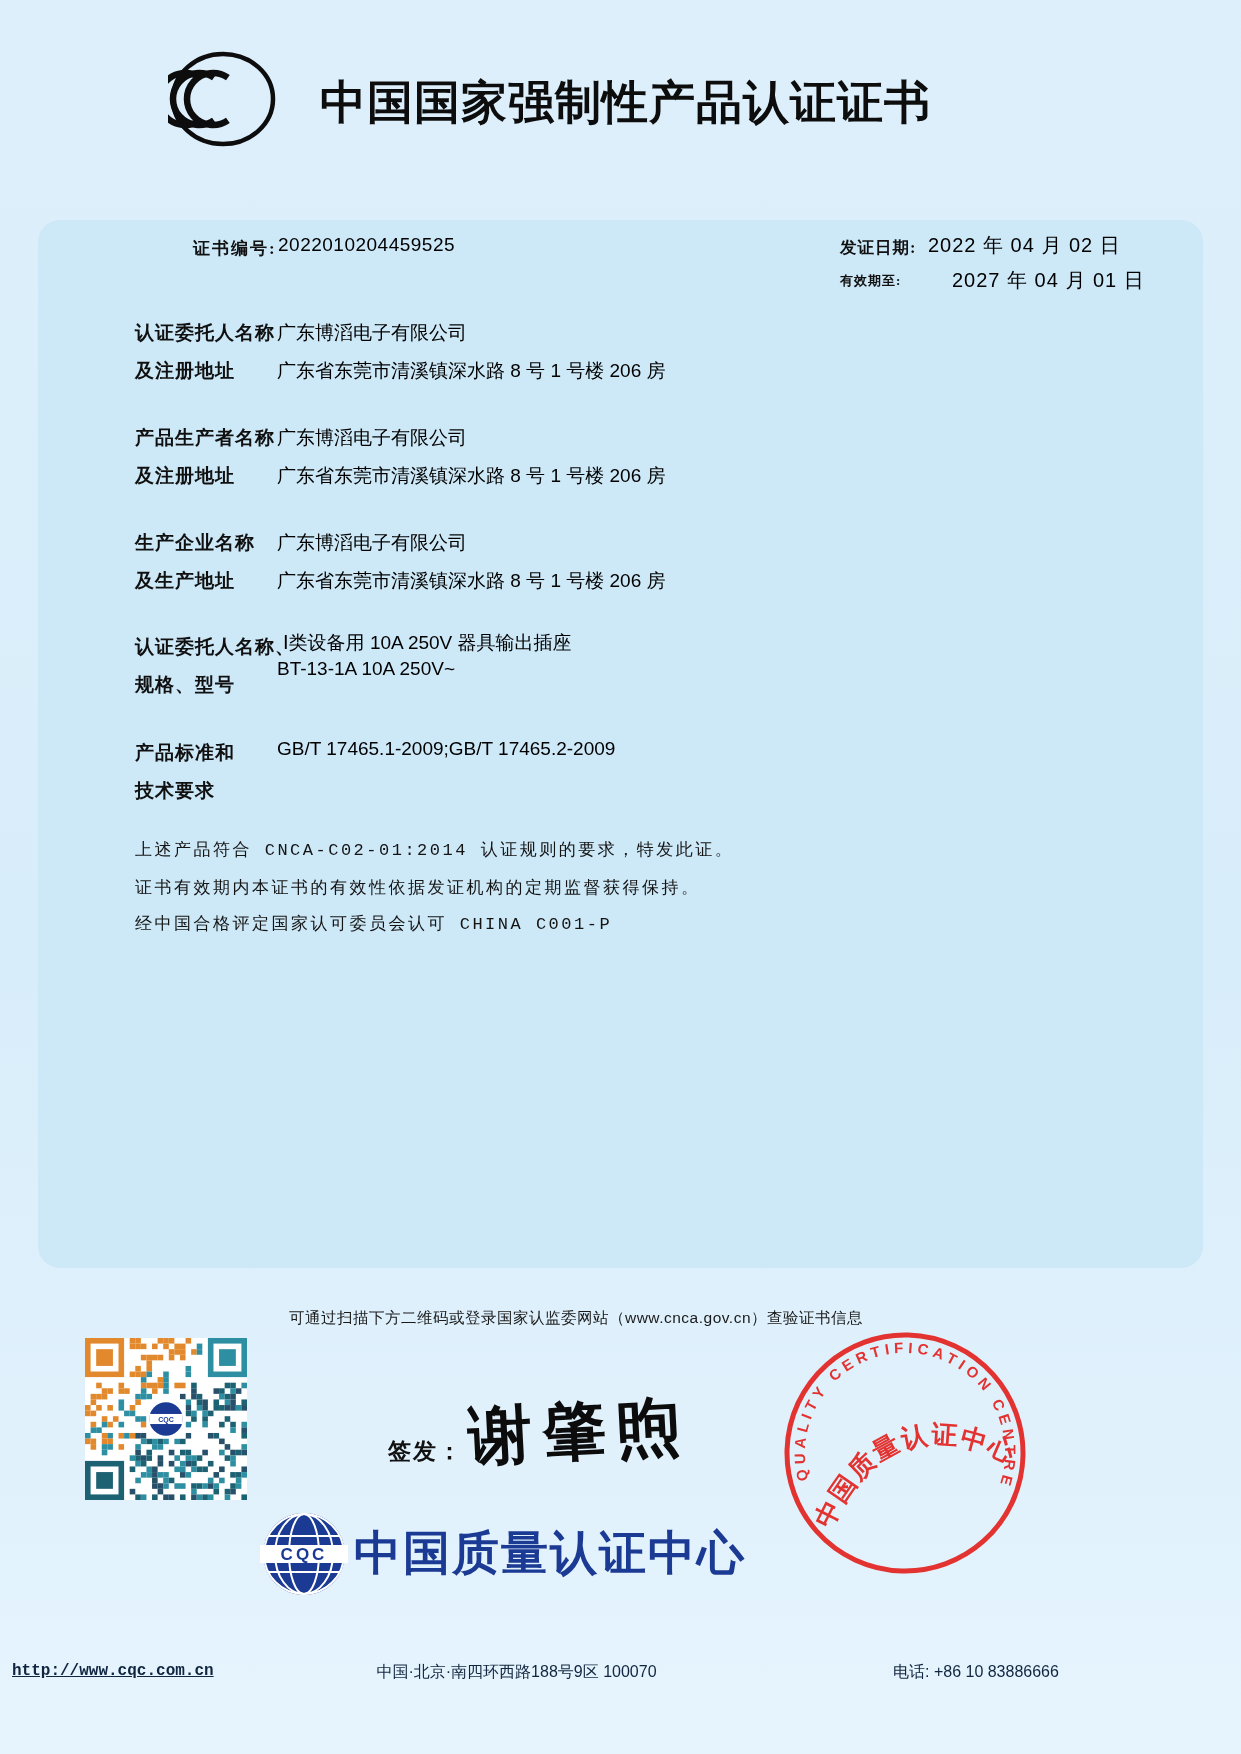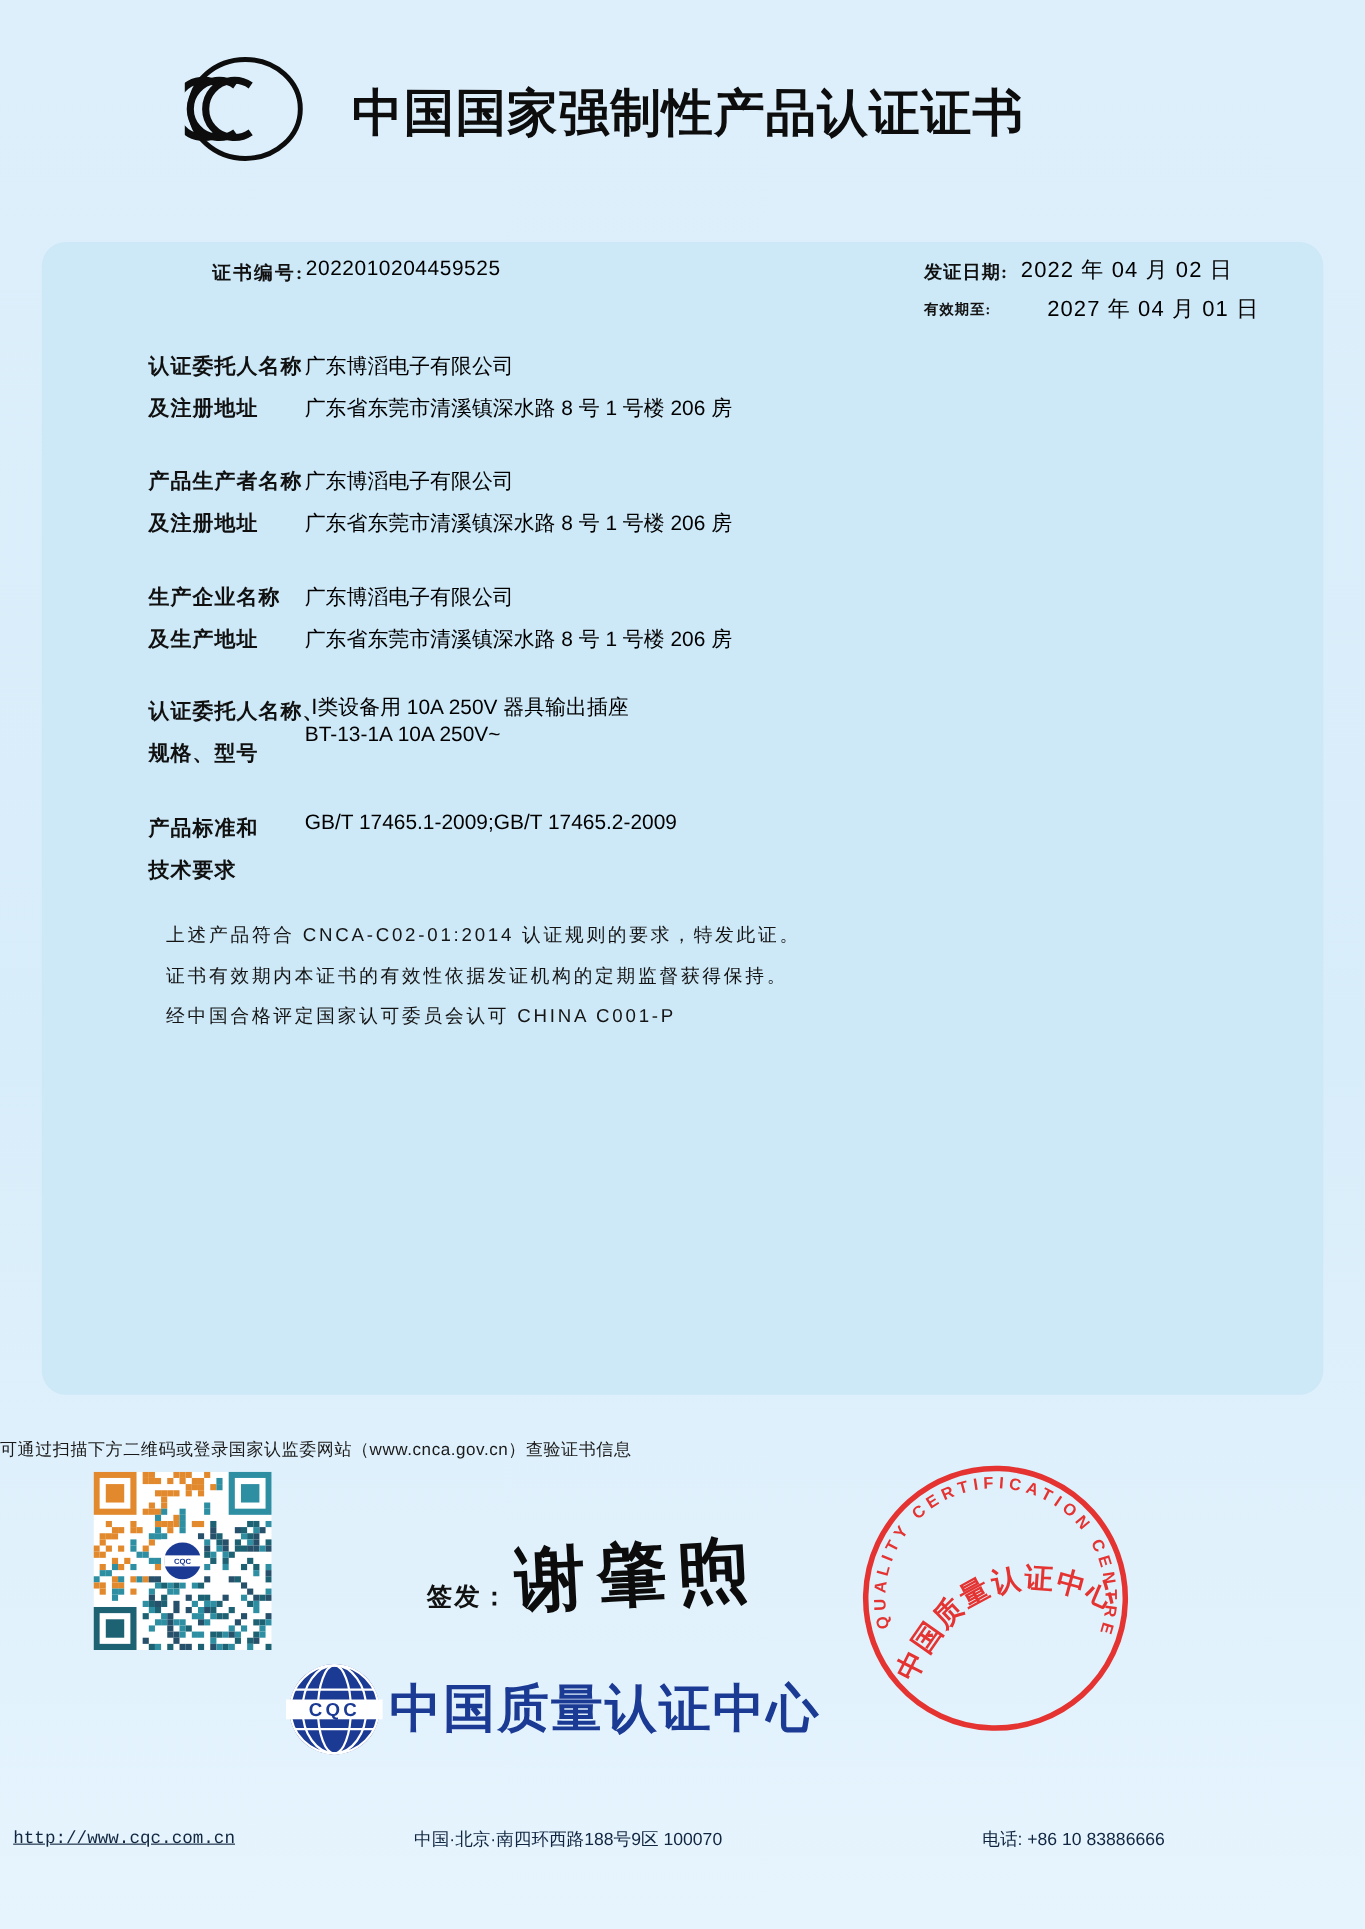--- a/index.html
+++ b/index.html
@@ -9,31 +9,31 @@
     font-family:"Liberation Sans","DejaVu Sans",sans-serif;color:#111;
   }
   .abs{position:absolute;}
   .panel{
     left:38px;top:220px;width:1165px;height:1048px;
     background:#cde8f7;border-radius:22px;
   }
   .kai{font-family:"Liberation Serif","DejaVu Serif",serif;font-weight:bold;}
   .lbl{font-weight:bold;font-size:19px;letter-spacing:1px;color:#101010;}
   .val{font-size:19px;color:#000000;}
-  .stmt{font-family:Liberation Sans, sans-serif;font-size:17px;letter-spacing:2.5px;color:#141414;margin-left:16px;}
+  .stmt{font-family:Liberation Mono, monospace;font-size:17px;letter-spacing:2.5px;color:#141414;}
   .title{font-size:46px;font-weight:bold;color:#0d0d0d;letter-spacing:1px;}
   .caption{font-size:15.5px;color:#1a1a1a;letter-spacing:0.5px;}
   .footer-text{font-size:16px;color:#10253f;}
   .sig{
     font-family:"Liberation Serif","DejaVu Serif",serif;
     font-size:64px;font-weight:600;letter-spacing:10px;color:#0c0c0c;
     transform:rotate(-3deg);
   }
   .issuer-name{font-size:47px;font-weight:bold;color:#1b3a94;letter-spacing:2px;}
-  .website{font-family:"Liberation Mono","DejaVu Sans Mono",monospace;font-weight:normal;text-decoration:underline;}
+  .website{font-family:"Liberation Mono","DejaVu Sans Mono",monospace;font-weight:bold;text-decoration:underline;}
 </style>
 </head>
 <body>
 
 <svg class="abs" style="left:168px;top:50px" width="110" height="98" viewBox="0 0 110 98">
   <ellipse cx="55" cy="49" rx="50" ry="45" fill="none" stroke="#0d0d0d" stroke-width="4.5"></ellipse>
   <path d="M 50.9 70.3 A 26 26 0 1 1 50.9 27.7" transform="translate(-19,0)" fill="none" stroke="#0d0d0d" stroke-width="6.5"></path>
   <path d="M 50.9 70.3 A 26 26 0 1 1 50.9 27.7" transform="translate(-5,0)" fill="none" stroke="#0d0d0d" stroke-width="6.5"></path>
   <path d="M 50.9 70.3 A 26 26 0 1 1 50.9 27.7" transform="translate(9,0)" fill="none" stroke="#0d0d0d" stroke-width="6.5"></path>
 </svg>
@@ -71,21 +71,21 @@
 <div class="abs val" style="left:277px;top:658px">BT-13-1A 10A 250V~</div>
 
 <div class="abs lbl" style="left:135px;top:740px">产品标准和</div>
 <div class="abs lbl" style="left:135px;top:778px">技术要求</div>
 <div class="abs val" style="left:277px;top:738px">GB/T 17465.1-2009;GB/T 17465.2-2009</div>
 
 <div class="abs stmt" style="left:135px;top:838px">上述产品符合 CNCA-C02-01:2014 认证规则的要求，特发此证。</div>
 <div class="abs stmt" style="left:135px;top:876px">证书有效期内本证书的有效性依据发证机构的定期监督获得保持。</div>
 <div class="abs stmt" style="left:135px;top:912px">经中国合格评定国家认可委员会认可 CHINA C001-P</div>
 
-<div class="abs caption" style="left:0;top:1308px;width:1152px;text-align:left">可通过扫描下方二维码或登录国家认监委网站（www.cnca.gov.cn）查验证书信息</div>
+<div class="abs caption" style="left:0;top:1308px;width:1152px;text-align:center">可通过扫描下方二维码或登录国家认监委网站（www.cnca.gov.cn）查验证书信息</div>
 
 <svg id="qr" class="abs" style="left:85px;top:1338px" width="162" height="162" viewBox="0 0 162 162">
     <rect x="0" y="0" width="162" height="162" fill="#ffffff"></rect>
     <rect x="44.689655172413794" y="0" width="5.586206896551724" height="5.586206896551724" fill="#e1892c"></rect>
     <rect x="50.275862068965516" y="0" width="5.586206896551724" height="5.586206896551724" fill="#e1892c"></rect>
     <rect x="72.62068965517241" y="0" width="5.586206896551724" height="5.586206896551724" fill="#e1892c"></rect>
     <rect x="78.20689655172414" y="0" width="5.586206896551724" height="5.586206896551724" fill="#e1892c"></rect>
     <rect x="83.79310344827586" y="0" width="5.586206896551724" height="5.586206896551724" fill="#e1892c"></rect>
     <rect x="100.55172413793103" y="0" width="5.586206896551724" height="5.586206896551724" fill="#e1892c"></rect>
     <rect x="44.689655172413794" y="5.586206896551724" width="5.586206896551724" height="5.586206896551724" fill="#e1892c"></rect>

